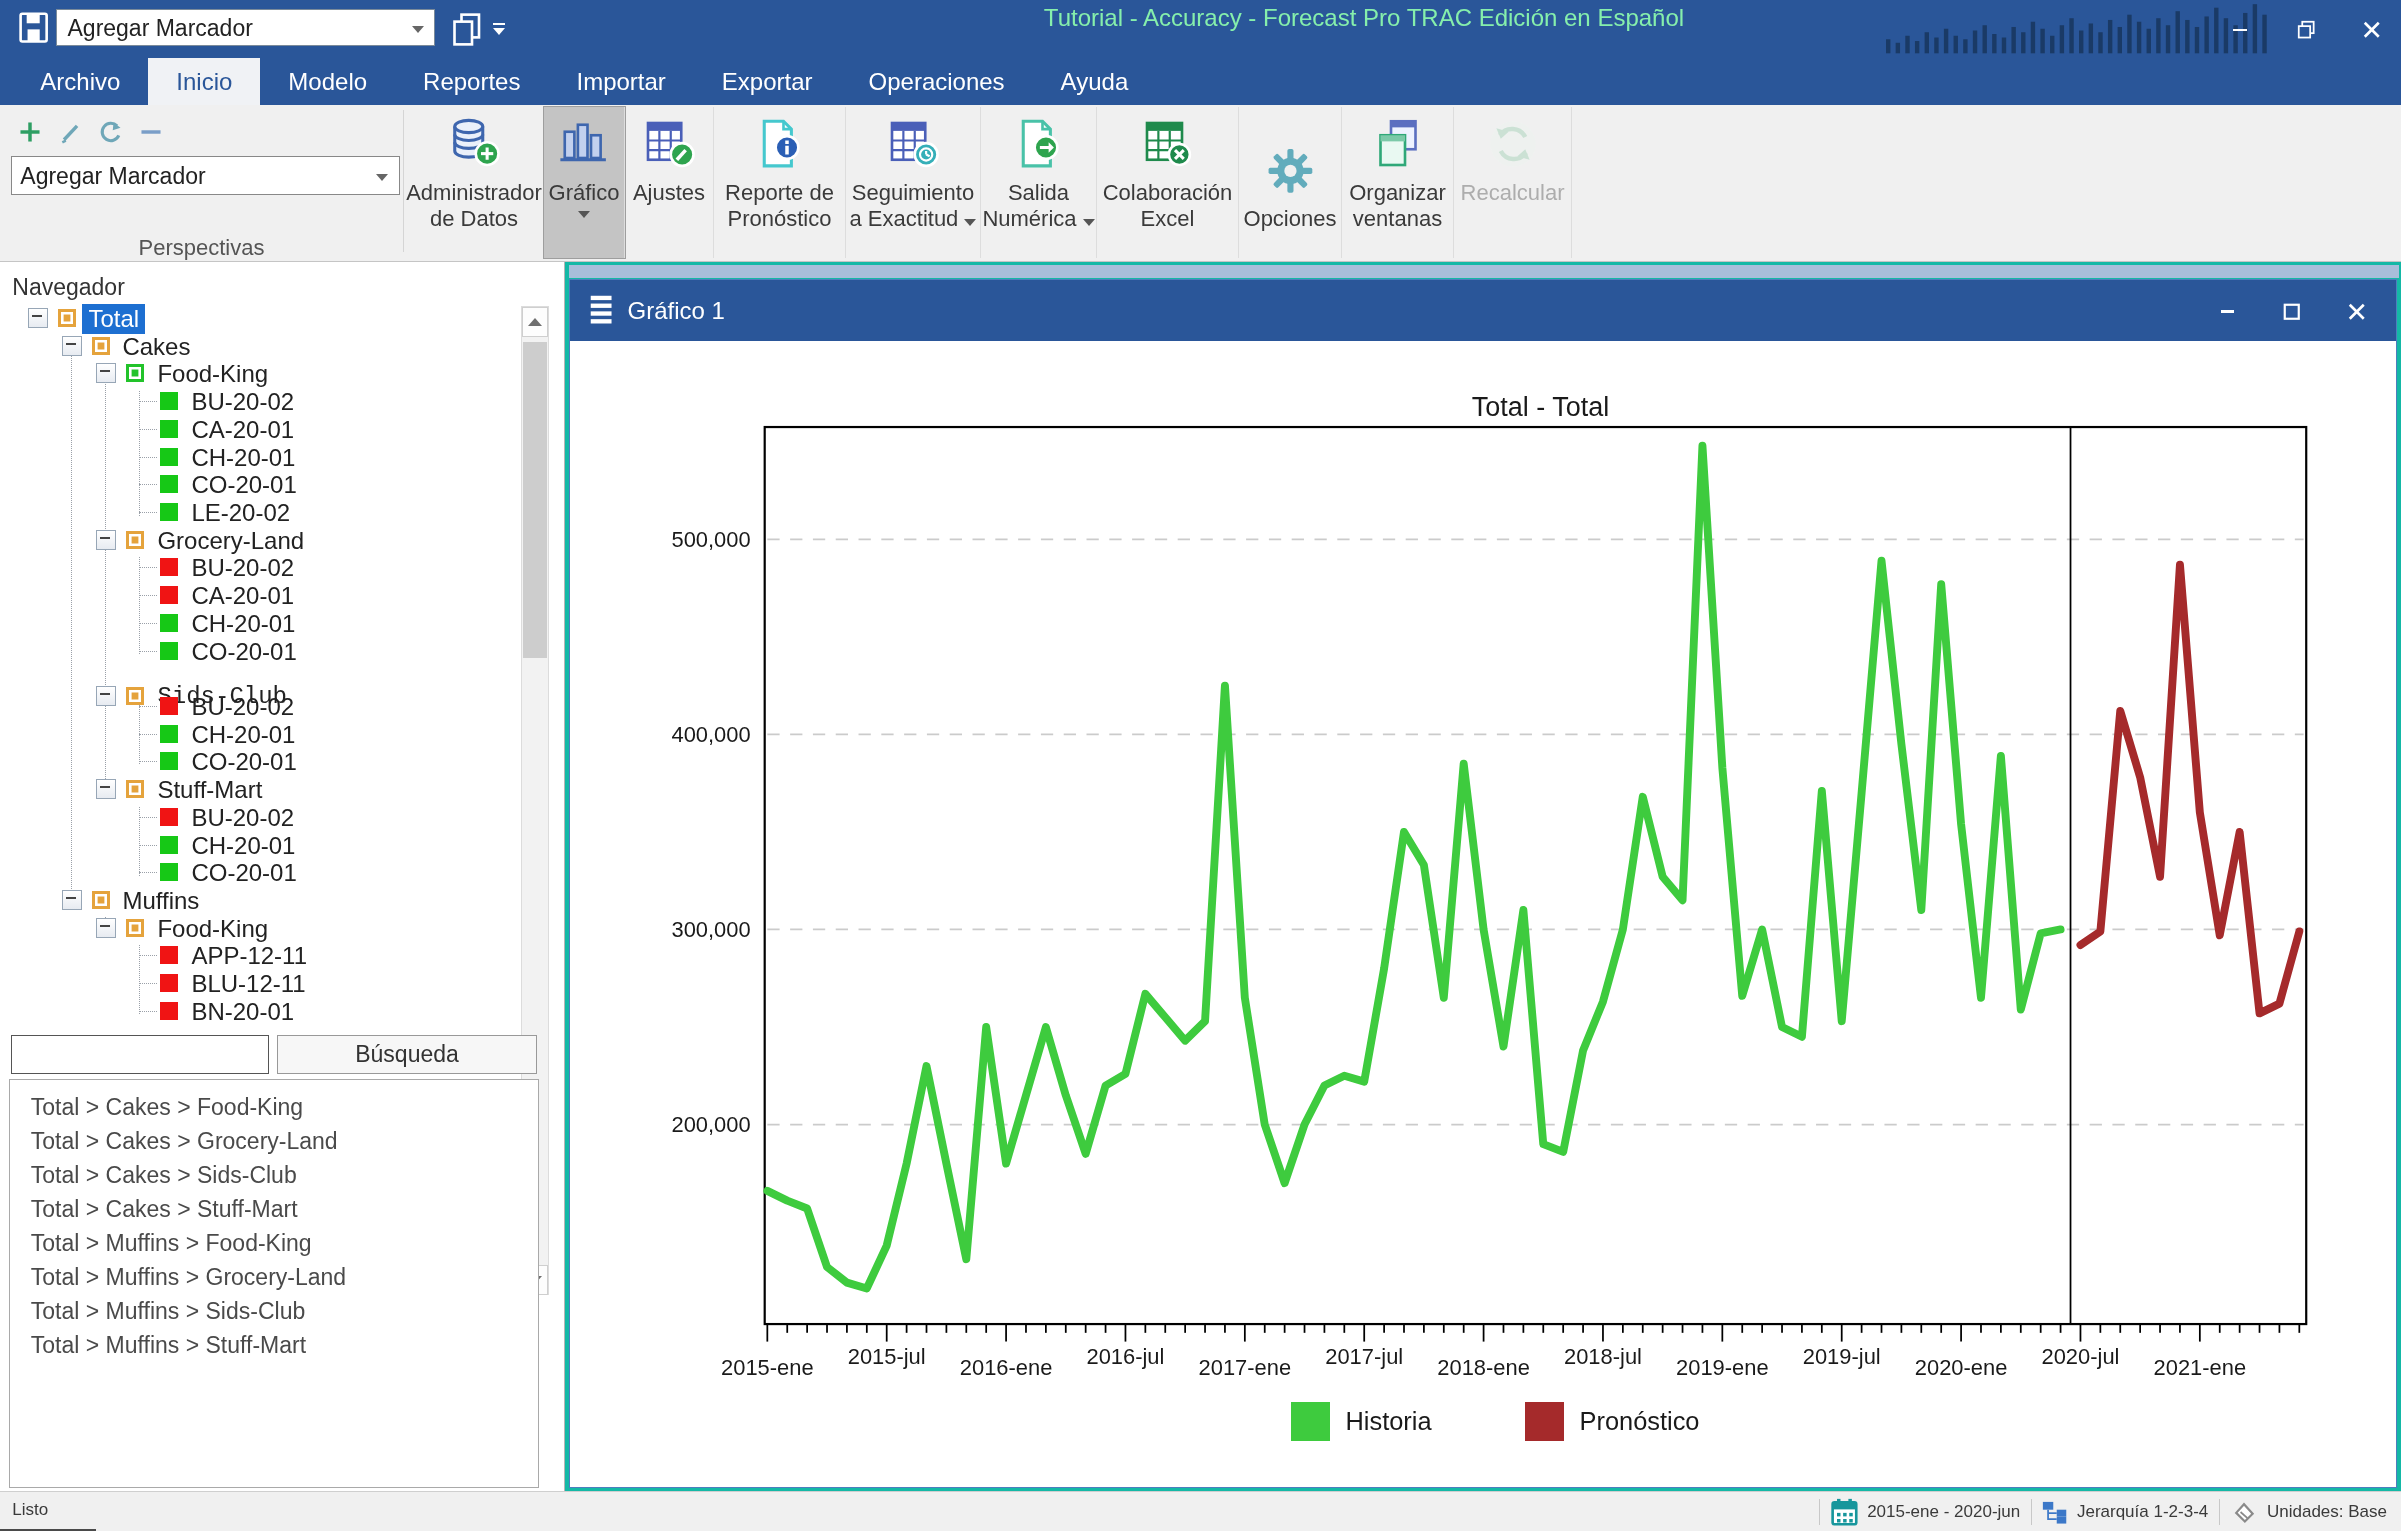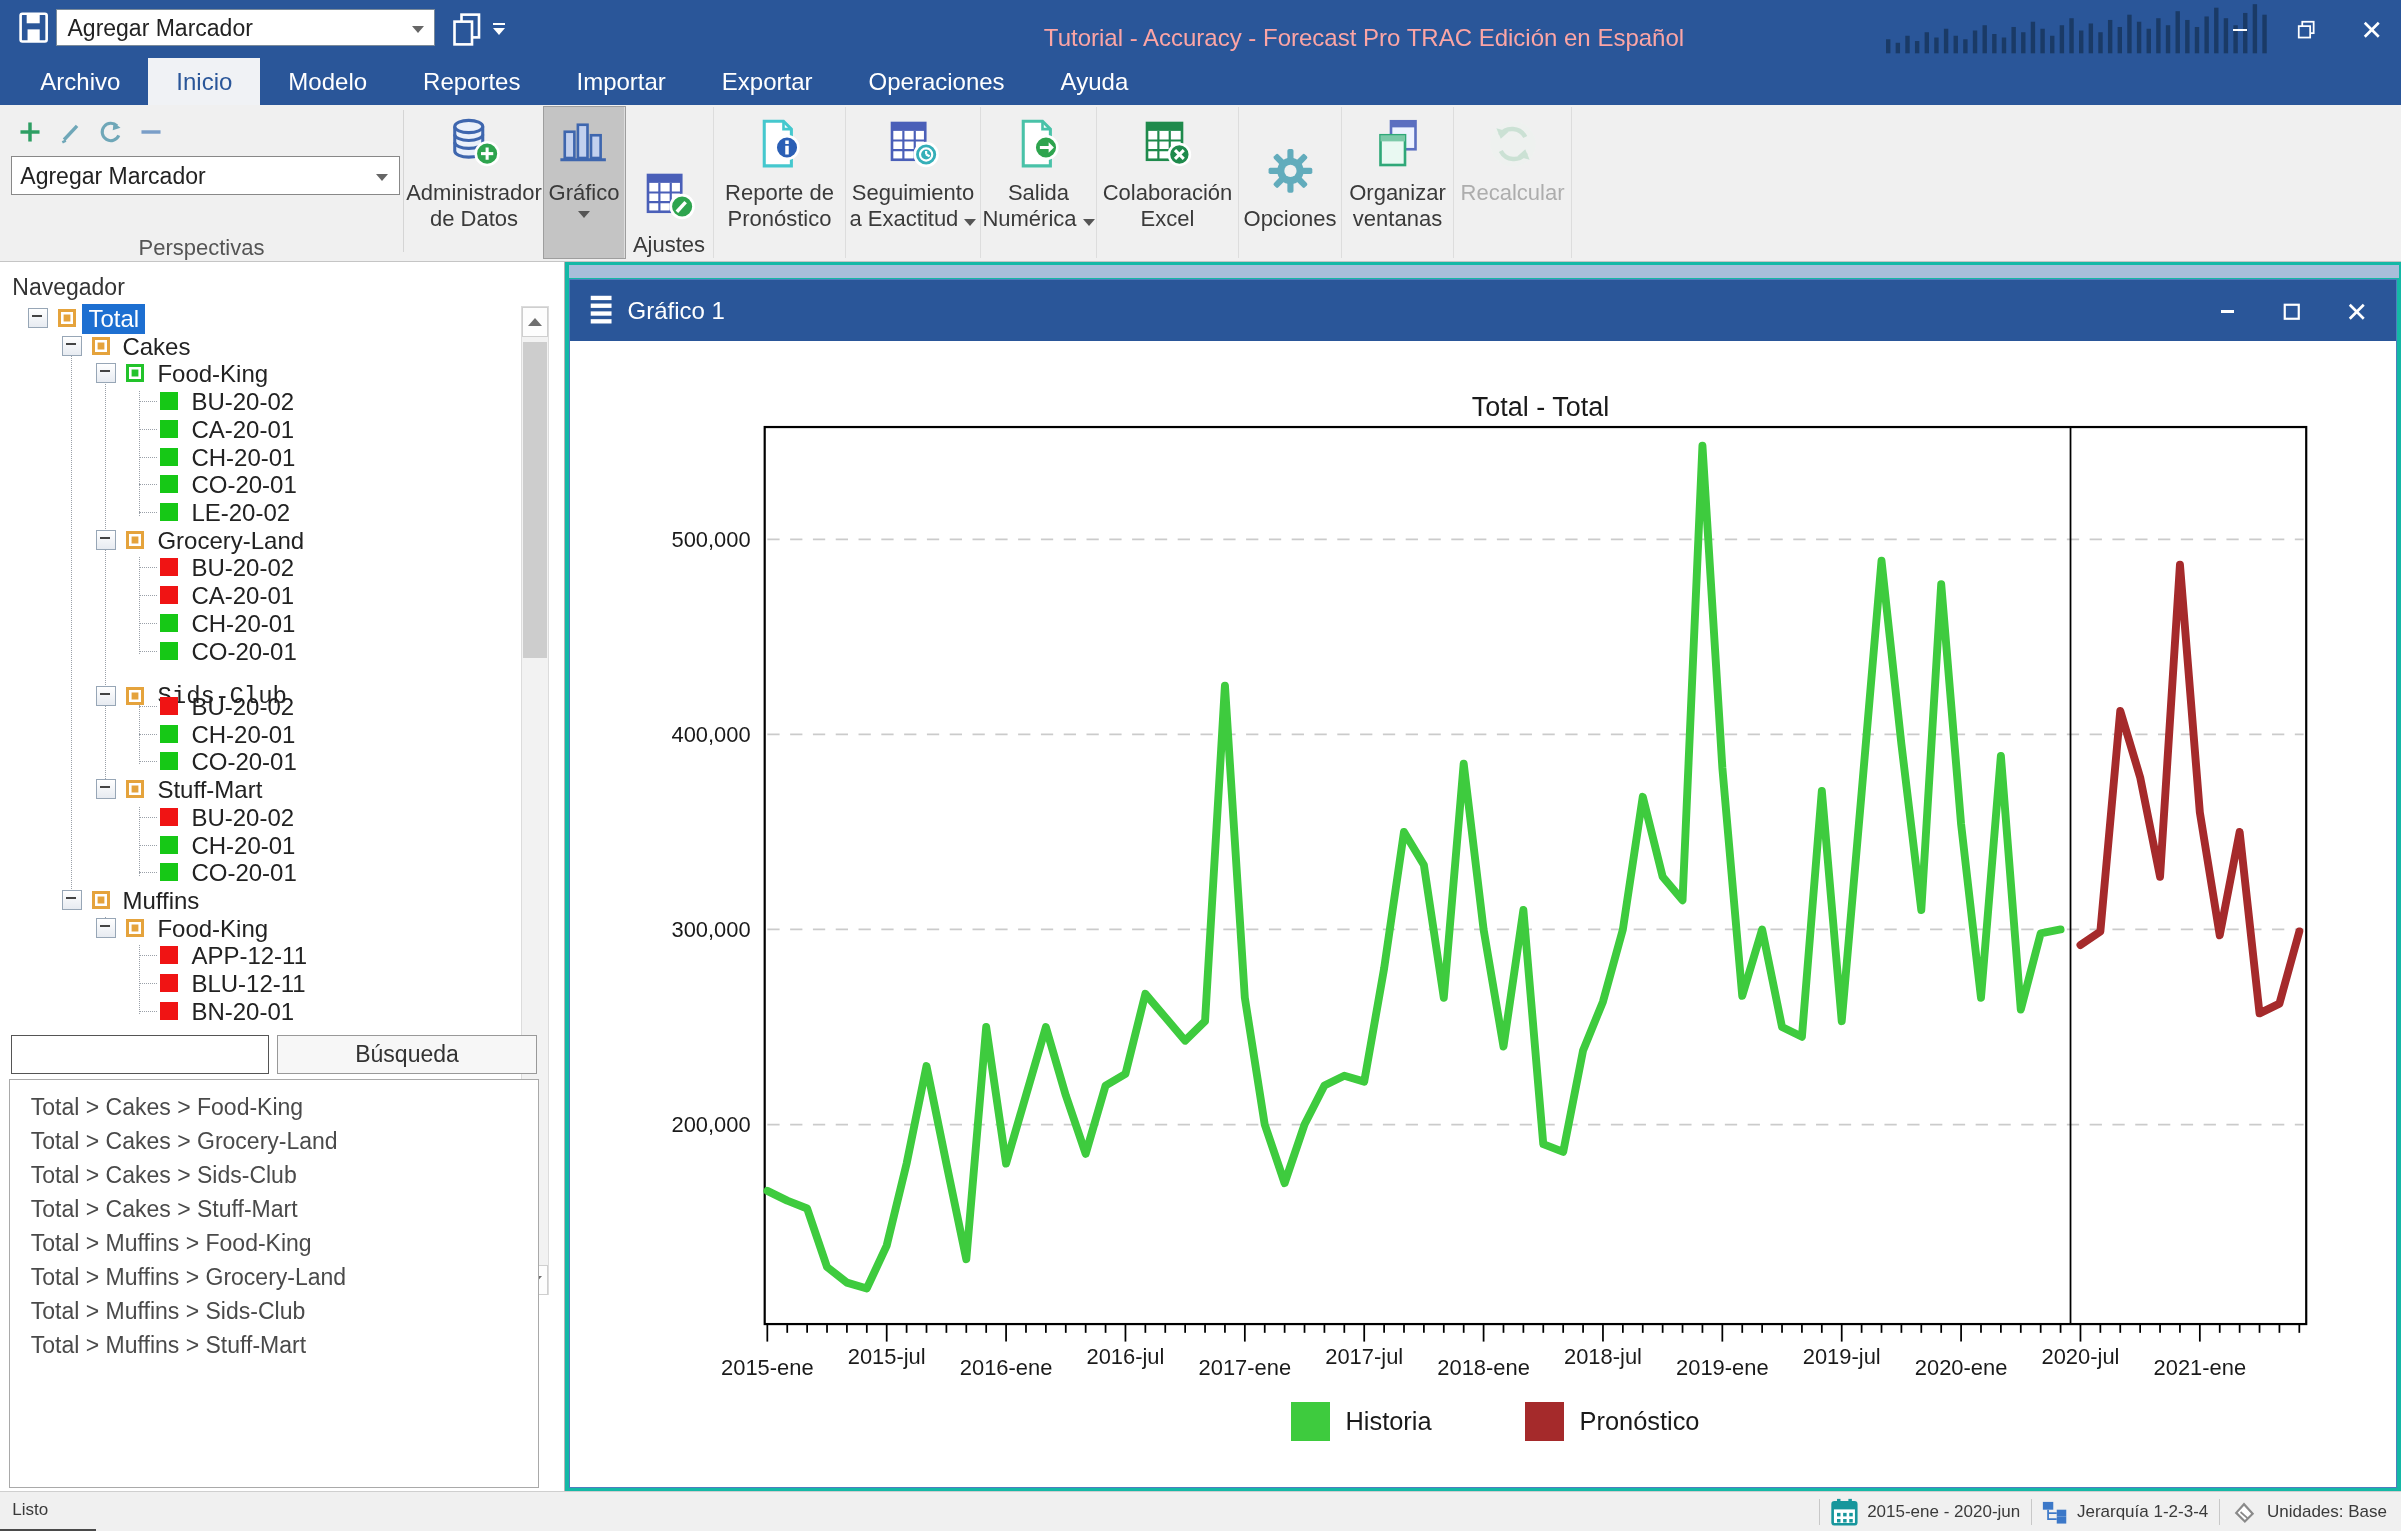--- a/index.html
+++ b/index.html
@@ -1,22 +1,22 @@
 <!DOCTYPE html>
 <html style="font-size:14px"><head>
 <meta charset="utf-8">
 <style>
   html,body{margin:0;padding:0;background:#888;}
   #app{position:relative;width:2401px;height:1531px;background:#F0F0F0;
        font-family:"Liberation Sans",sans-serif;overflow:hidden;color:#222;}
   .abs{position:absolute;}
   
   .titlebar{position:absolute;left:0;top:0;width:2401px;height:58px;background:#2A5699;}
-  .apptitle{position:absolute;left:1009px;top:24px;width:710px;text-align:center;
-            color:#fca5a5;font-size:24px;white-space:nowrap;}
+  .apptitle{position:absolute;left:1009px;top:4px;width:710px;text-align:center;
+            color:#86efac;font-size:24px;white-space:nowrap;}
   .qcombo{position:absolute;left:56px;top:8.8px;width:379px;height:37px;background:#fff;
           border:0.9px solid #7A8A9A;font-size:23px;line-height:37px;padding-left:10.5px;box-sizing:border-box;}
   .combo-caret{position:absolute;width:0;height:0;border-left:6.1px solid transparent;
           border-right:6.1px solid transparent;border-top:7px solid #666;}
   .winbtn{position:absolute;top:14px;width:49px;height:32px;display:flex;align-items:center;justify-content:center;}
   
   .tabrow{position:absolute;left:0;top:58px;width:2401px;height:47px;background:#2A5699;
           display:flex;align-items:stretch;padding-left:12.3px;}
   .tab{color:#fff;font-size:24px;display:flex;align-items:center;padding:0 28px;cursor:default;}
   .tab.active{background:#F0F2F5;color:#2A5699;}
@@ -235,21 +235,21 @@
               <g fill="#C2D0EE" stroke="#3E66AE" stroke-width="3">
                 <rect x="10" y="18" width="11" height="30"></rect>
                 <rect x="25" y="10" width="11" height="38"></rect>
                 <rect x="40" y="22" width="11" height="26"></rect>
               </g>
               <line x1="5" y1="50" x2="57" y2="50" stroke="#3E66AE" stroke-width="3.5"></line>
             </svg></span>
           <span class="lbl">Gráfico</span>
           <span class="combo-caret" style="position:static;margin-top:5.3px;border-top-color:#555;"></span>
         </div>
-        <div class="rbtn" style="width: 89px; justify-content: flex-end;">
+        <div class="rbtn" style="width: 89px;">
           <span><svg width="56" height="56" viewBox="0 0 64 64">
               <rect x="8" y="8" width="38" height="42" fill="#fff" stroke="#4A5FB8" stroke-width="3"></rect>
               <rect x="8" y="8" width="38" height="9" fill="#4A5FB8"></rect>
               <line x1="21" y1="17" x2="21" y2="50" stroke="#4A5FB8" stroke-width="2.5"></line>
               <line x1="34" y1="17" x2="34" y2="50" stroke="#4A5FB8" stroke-width="2.5"></line>
               <line x1="8" y1="28" x2="46" y2="28" stroke="#4A5FB8" stroke-width="2.5"></line>
               <line x1="8" y1="39" x2="46" y2="39" stroke="#4A5FB8" stroke-width="2.5"></line>
               <circle cx="47" cy="44" r="13" fill="#2EA44E" stroke="#fff" stroke-width="3"></circle>
               <line x1="41" y1="50" x2="51" y2="39" stroke="#fff" stroke-width="4"></line>
             </svg></span>

